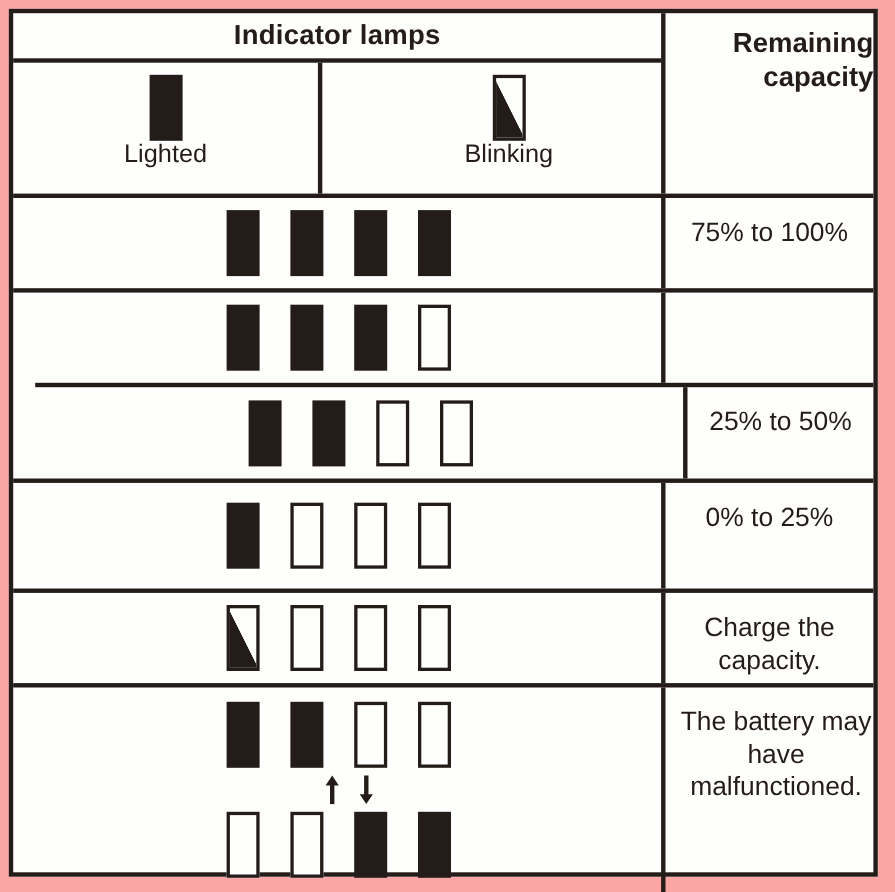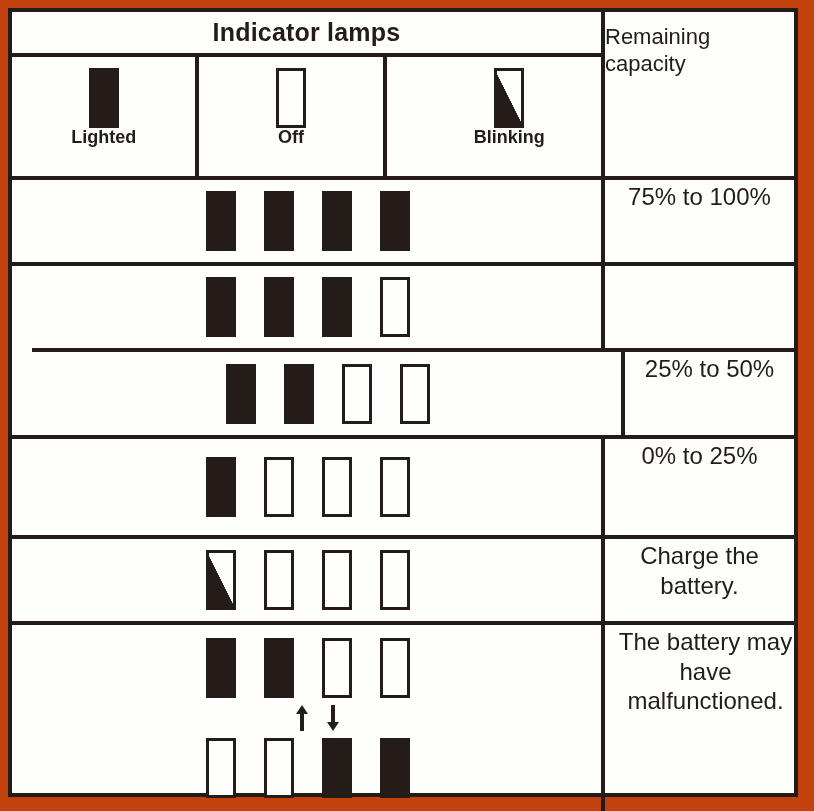--- a/index.html
+++ b/index.html
@@ -12,21 +12,21 @@
     height: 811px;
     font-family: "Liberation Sans", sans-serif;
     color: #231c18;
     overflow: hidden;
   }
 
   .page {
     position: relative;
     width: 814px;
     height: 811px;
-    background: #c2410c;
+    background: #fca5a5;
   }
 
   
   .table {
     position: absolute;
     left: 8px;
     top: 8px;
     width: 790px;
     height: 789px;
     border: 4px solid #231c18;
@@ -77,37 +77,37 @@
     box-sizing: border-box;
   }
   .legend-cell:last-child { border-right: none; padding-left: 31px; }
   .legend-lamp-wrap {
     margin-top: 11px;
     height: 58px;
     display: flex;
     align-items: flex-start;
   }
   .legend-label {
-    font-size: 18px;
-    font-weight: bold;
+    font-size: 23px;
+    font-weight: normal;
     margin-top: 2px;
     line-height: 1;
   }
   .hdr-right {
     flex: 1 1 auto;
     display: flex;
     align-items: flex-start;
     justify-content: center;
     padding-top: 12px;
     box-sizing: border-box;
   }
   .hdr-right-text {
-    font-size: 22px;
-    font-weight: normal;
-    text-align: left;
+    font-size: 25px;
+    font-weight: bold;
+    text-align: right;
     line-height: 1.22;
   }
 
   
   .row {
     display: flex;
     flex-direction: row;
     border-top: 4px solid #231c18;
     box-sizing: border-box;
     flex: 0 0 auto;
@@ -120,21 +120,21 @@
     display: flex;
     flex-direction: column;
     align-items: flex-start;
     justify-content: center;
   }
   .row-cap {
     flex: 1 1 auto;
     display: flex;
     align-items: flex-start;
     justify-content: center;
-    padding-top: 2px;
+    padding-top: 17px;
     box-sizing: border-box;
   }
   .cap-text {
     font-size: 24px;
     text-align: center;
     line-height: 1.23;
   }
 
   .lamp-strip {
     display: flex;
@@ -233,26 +233,20 @@
 
         <div class="hdr-legend">
 
           <div class="legend-cell">
             <div class="legend-lamp-wrap">
               <span class="lamp lamp-lg on"></span>
             </div>
             <div class="legend-label">Lighted</div>
           </div>
 
-          <div class="legend-cell">
-            <div class="legend-lamp-wrap">
-              <span class="lamp lamp-lg off"></span>
-            </div>
-            <div class="legend-label">Off</div>
-          </div>
 
           <div class="legend-cell">
             <div class="legend-lamp-wrap">
               <span class="lamp lamp-lg blink"></span>
             </div>
             <div class="legend-label">Blinking</div>
           </div>
 
         </div>
       </div>
@@ -318,21 +312,21 @@
     <div class="row r4">
       <div class="row-lamps">
         <div class="lamp-strip">
           <span class="lamp blink"></span>
           <span class="lamp off"></span>
           <span class="lamp off"></span>
           <span class="lamp off"></span>
         </div>
       </div>
       <div class="row-cap">
-        <div class="cap-text">Charge the battery.</div>
+        <div class="cap-text">Charge the capacity.</div>
       </div>
     </div>
 
     <div class="row r5">
       <div class="row-lamps">
 
         <div class="lamp-strip">
           <span class="lamp on"></span>
           <span class="lamp on"></span>
           <span class="lamp off"></span>

